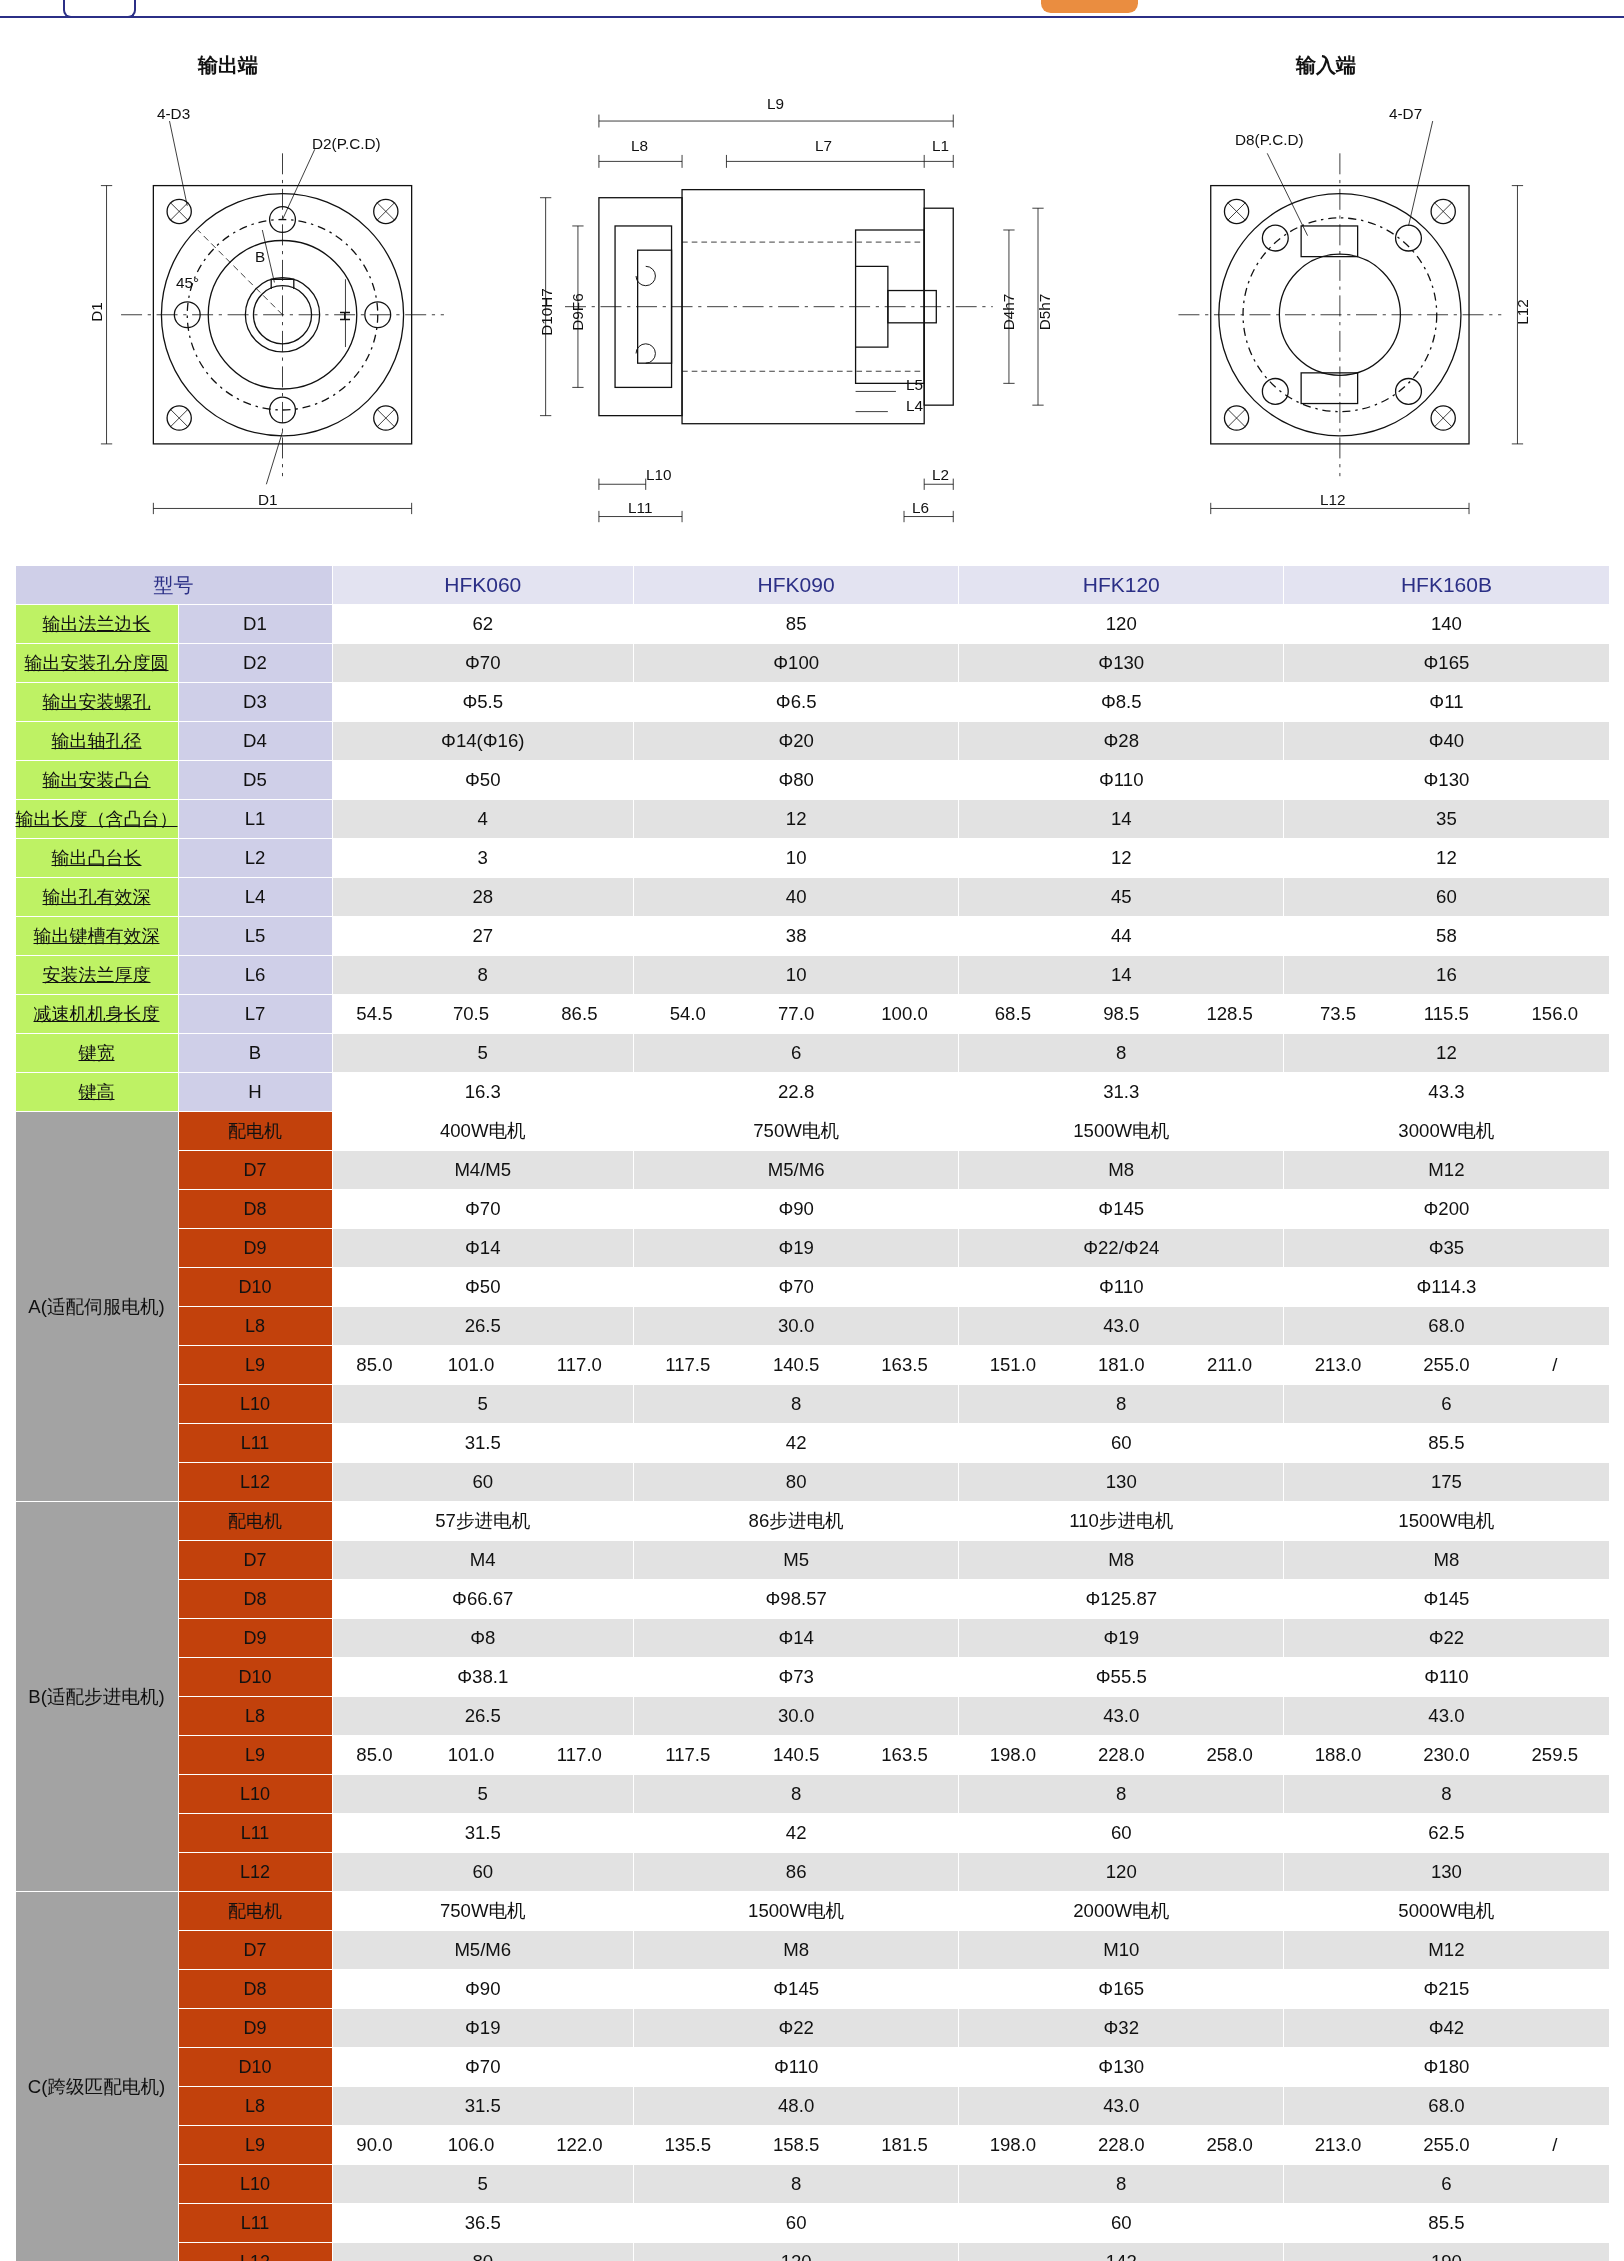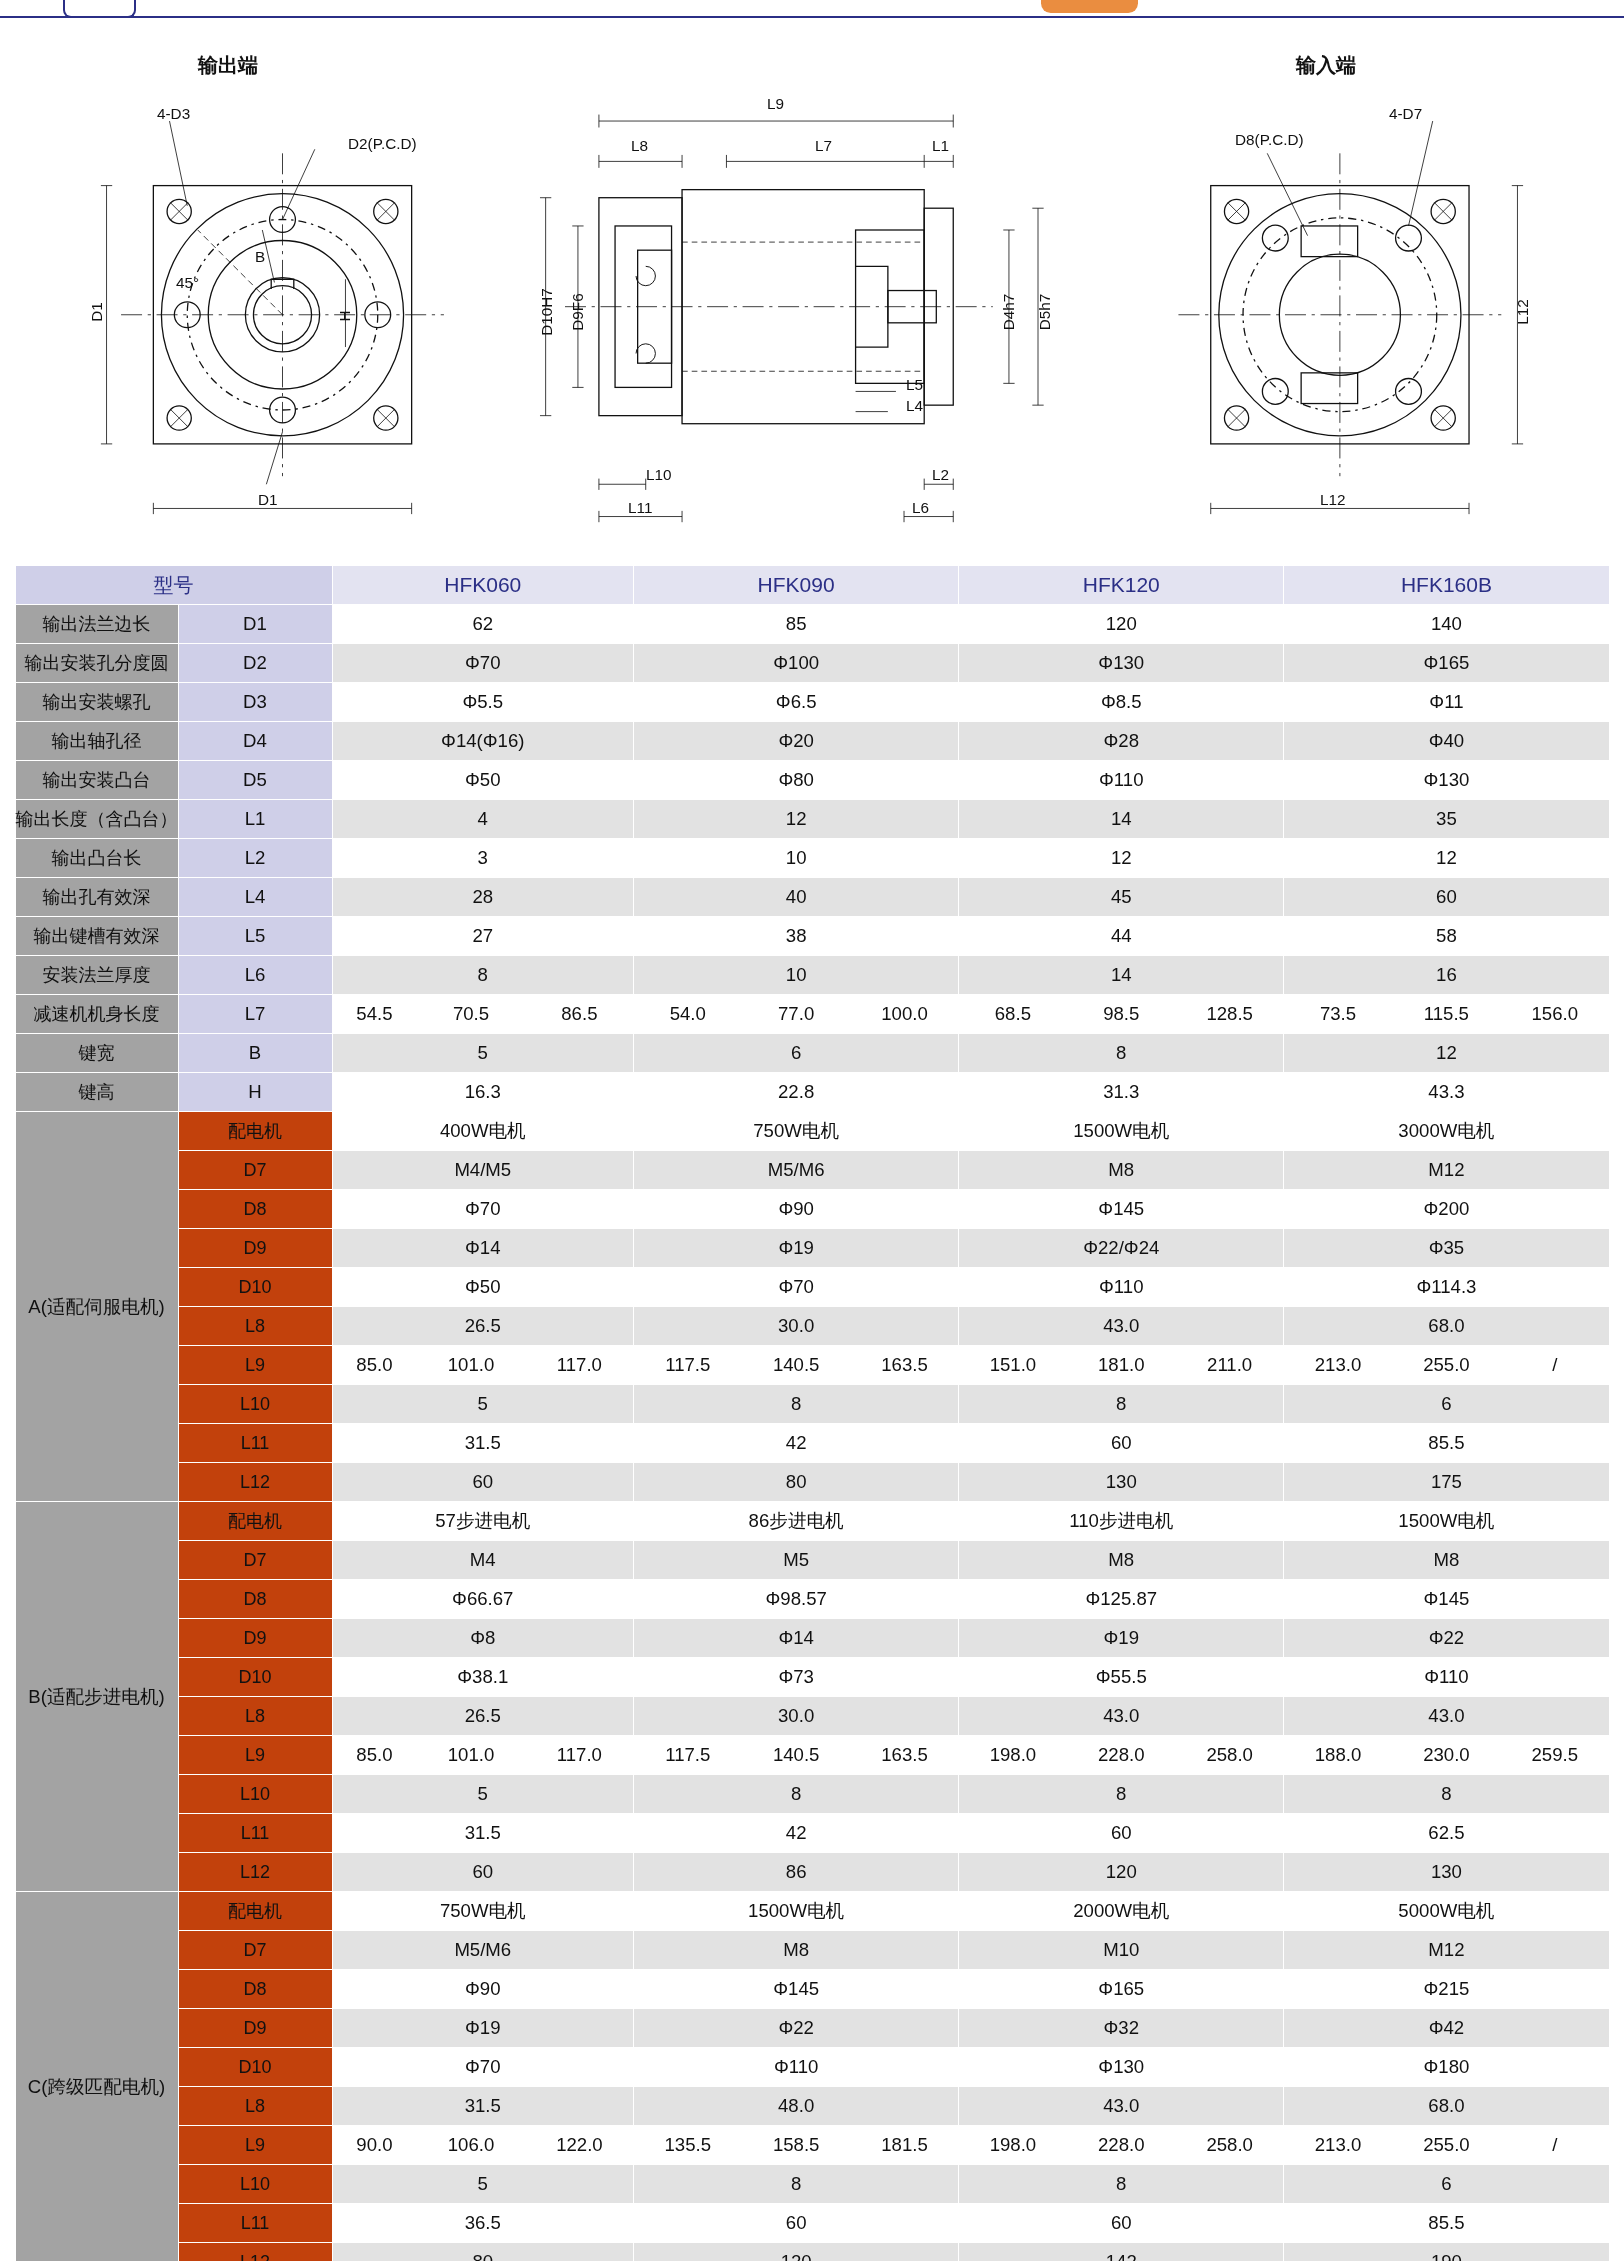--- a/index.html
+++ b/index.html
@@ -98,25 +98,26 @@
     font-size: 20px;
     margin-top: 12px;
   }
   .hdr-model {
     background: #e3e3f1;
     color: #2b2f86;
     font-weight: bold;
     font-size: 21px;
   }
   .lbl {
-    background: #a3a3a3;
+    background: #bef264;
     text-align: left;
     padding-left: 11.3px;
     font-size: 18px;
     white-space: nowrap;
+    text-decoration: underline;
   }
   .sym {
     background: #cfcfe8;
     width: 65px;
     font-size: 18.6px;
   }
   .val-a { background: #ffffff; }
   .val-b { background: #e2e2e2; }
   .group-lbl {
     background: #a3a3a3;
@@ -295,21 +296,21 @@
         <line x1="1873" y1="200" x2="1887" y2="200" stroke-width="1"></line>
         <line x1="1873" y1="520" x2="1887" y2="520" stroke-width="1"></line>
 
         <line x1="1500" y1="600" x2="1820" y2="600" stroke-width="1"></line>
         <line x1="1500" y1="593" x2="1500" y2="607" stroke-width="1"></line>
         <line x1="1820" y1="593" x2="1820" y2="607" stroke-width="1"></line>
       </g>
     </svg>
 
     <div class="dwg-tag" style="left:157px; top:81px;">4-D3</div>
-    <div class="dwg-tag" style="left:312px; top:111px;margin-left:36px;">D2(P.C.D)</div>
+    <div class="dwg-tag" style="left:312px; top:111px;">D2(P.C.D)</div>
     <div class="dwg-tag" style="left:255px; top:224px;">B</div>
     <div class="dwg-tag" style="left:176px; top:250px;">45°</div>
     <div class="dwg-tag" style="left:87px; top:279px; transform:rotate(-90deg);">D1</div>
     <div class="dwg-tag" style="left:339px; top:283px; transform:rotate(-90deg);">H</div>
     <div class="dwg-tag" style="left:258px; top:467px;">D1</div>
 
     <div class="dwg-tag" style="left:767px; top:71px;">L9</div>
     <div class="dwg-tag" style="left:631px; top:113px;">L8</div>
     <div class="dwg-tag" style="left:815px; top:113px;">L7</div>
     <div class="dwg-tag" style="left:932px; top:113px;">L1</div>

